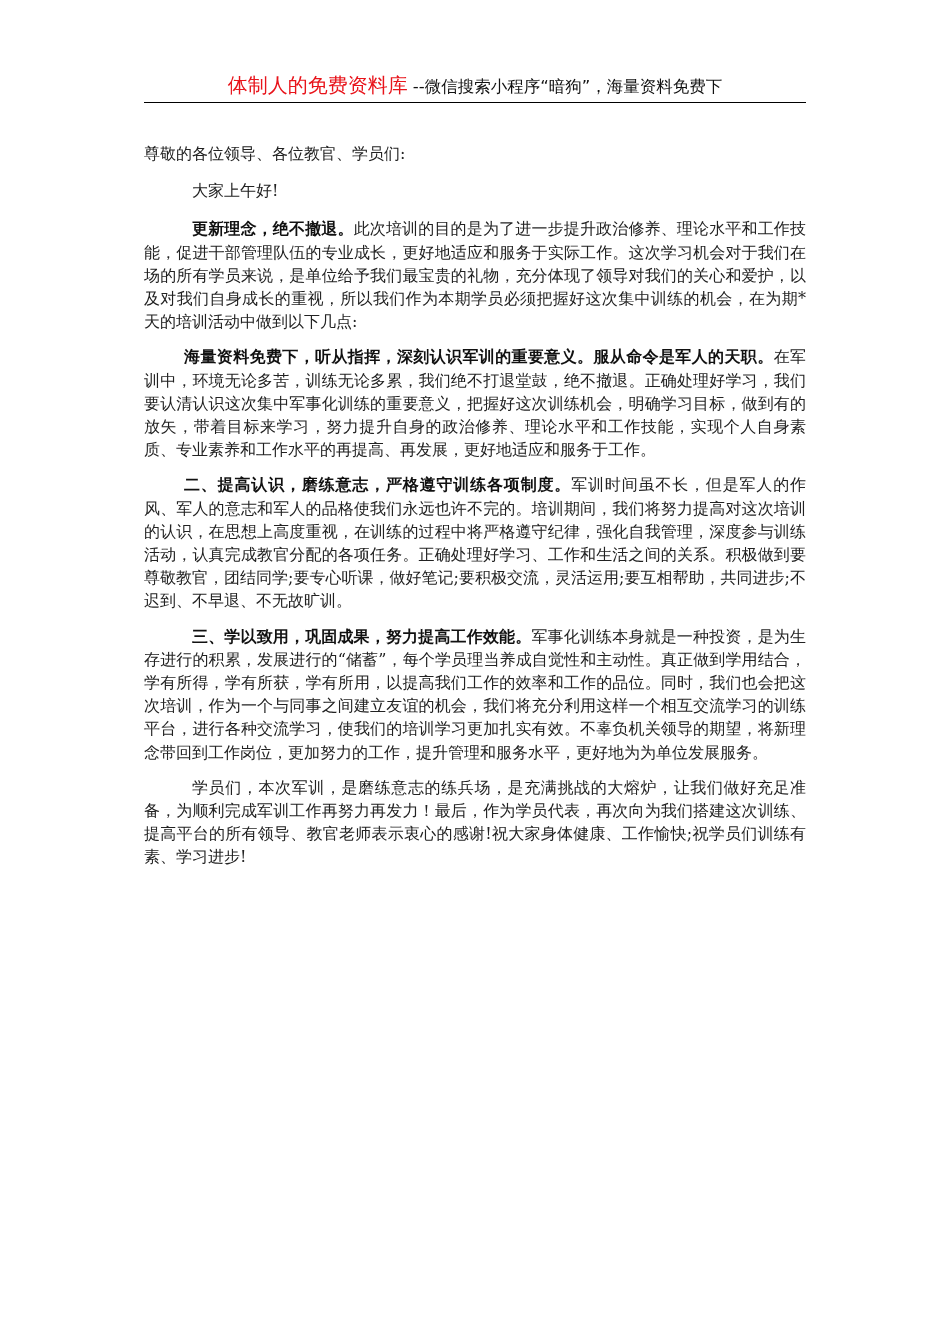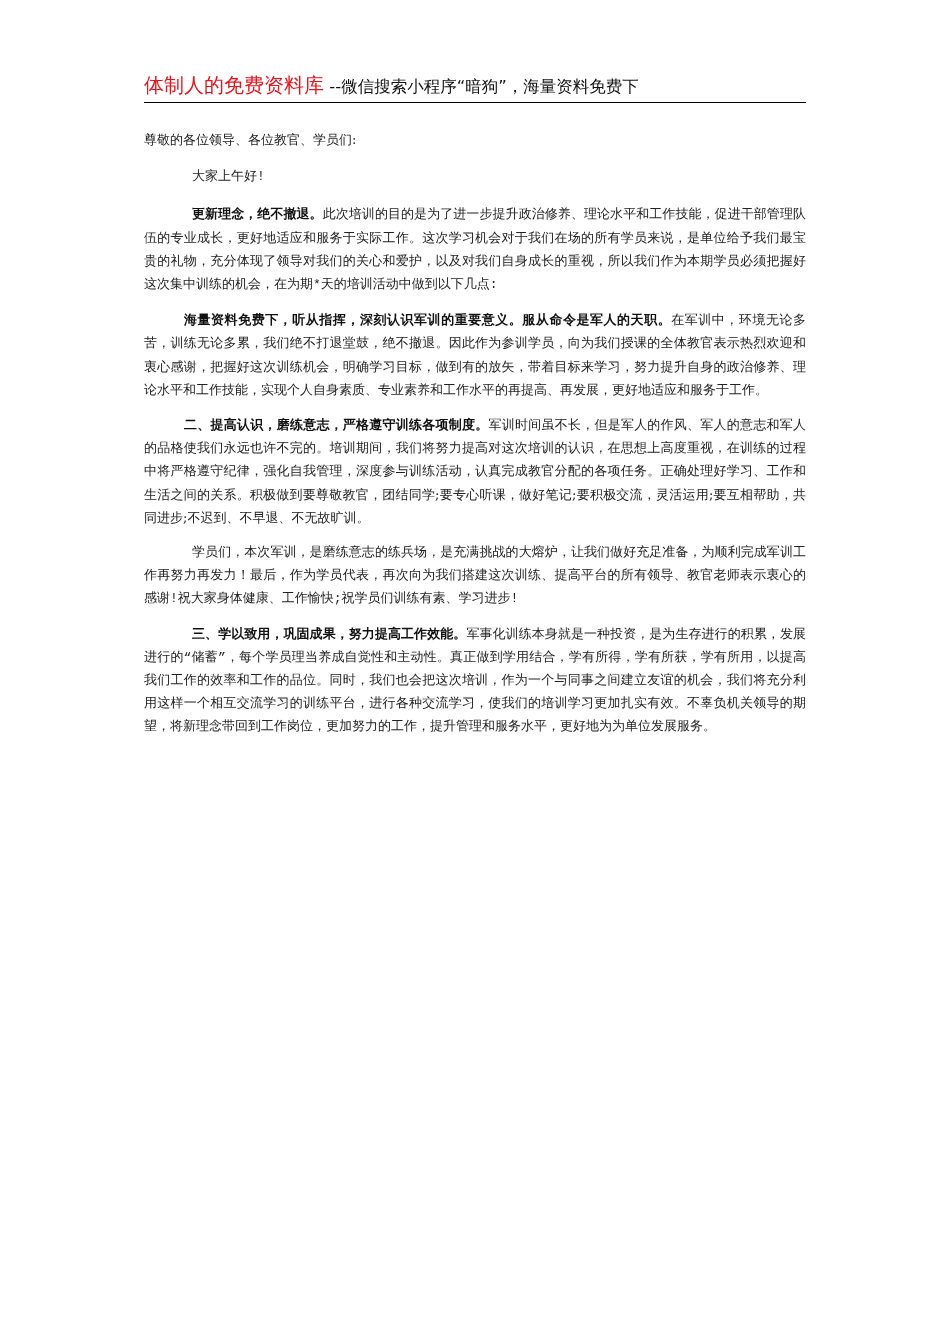--- a/index.html
+++ b/index.html
@@ -15,49 +15,48 @@
       font-family: "DejaVu Serif", "Liberation Serif", serif;
       color: #222222;
     }
     .header {
       position: absolute;
       left: 144px;
       top: 72px;
       width: 662px;
       height: 30px;
       border-bottom: 1.5px solid #000000;
-      text-align: left;
+      text-align: center;
       white-space: nowrap;
     }
     .header .brand {
       font-family: "DejaVu Sans", "Liberation Sans", sans-serif;
       color: #e8141b;
       font-size: 20px;
       letter-spacing: 0px;
     }
     .header .tagline {
       font-family: "DejaVu Sans", "Liberation Sans", sans-serif;
       color: #111111;
       font-size: 16.5px;
     }
     .body-text {
       position: absolute;
       left: 144px;
-      top: 128px;
+      top: 142px;
       width: 662px;
-      font-size: 13px;
+      font-size: 16px;
       line-height: 23.2px;
       text-align: justify;
     }
     .body-text p {
       margin: 0 0 12px 0;
     }
     .body-text p.indent {
       text-indent: 48px;
-      font-family: Liberation Mono, monospace;
     }
     .body-text p.indent-sm {
       text-indent: 40px;
     }
     .body-text p.salute {
       margin-bottom: 14px;
     }
     .body-text p.greet {
       margin-bottom: 15px;
     }
@@ -73,20 +72,20 @@
   <span class="brand">体制人的免费资料库</span><span class="tagline"> --微信搜索小程序“暗狗”，海量资料免费下</span>
 </div>
 
 <div class="body-text">
   <p class="salute">尊敬的各位领导、各位教官、学员们:</p>
   <p class="indent greet">大家上午好!</p>
 
 
   <p class="indent"><span class="bold">更新理念，绝不撤退。</span><span>此次培训的目的是为了进一步提升政治修养、理论水平和工作技能，促进干部管理队伍的专业成长，更好地适应和服务于实际工作。这次学习机会对于我们在场的所有学员来说，是单位给予我们最宝贵的礼物，充分体现了领导对我们的关心和爱护，以及对我们自身成长的重视，所以我们作为本期学员必须把握好这次集中训练的机会，在为期*天的培训活动中做到以下几点:</span></p>
 
-  <p class="indent-sm"><span class="bold">海量资料免费下，听从指挥，深刻认识军训的重要意义。服从命令是军人的天职。</span><span>在军训中，环境无论多苦，训练无论多累，我们绝不打退堂鼓，绝不撤退。因此作为参训学员，向为我们授课的全体教官表示热烈欢迎和衷心感谢，把握好这次训练机会，明确学习目标，做到有的放矢，带着目标来学习，努力提升自身的政治修养、理论水平和工作技能，实现个人自身素质、专业素养和工作水平的再提高、再发展，更好地适应和服务于工作。</span></p>
+  <p class="indent-sm"><span class="bold">海量资料免费下，听从指挥，深刻认识军训的重要意义。服从命令是军人的天职。</span><span>在军训中，环境无论多苦，训练无论多累，我们绝不打退堂鼓，绝不撤退。正确处理好学习，我们要认清认识这次集中军事化训练的重要意义，把握好这次训练机会，明确学习目标，做到有的放矢，带着目标来学习，努力提升自身的政治修养、理论水平和工作技能，实现个人自身素质、专业素养和工作水平的再提高、再发展，更好地适应和服务于工作。</span></p>
 
   <p class="indent-sm"><span class="bold">二、提高认识，磨练意志，严格遵守训练各项制度。</span><span>军训时间虽不长，但是军人的作风、军人的意志和军人的品格使我们永远也许不完的。培训期间，我们将努力提高对这次培训的认识，在思想上高度重视，在训练的过程中将严格遵守纪律，强化自我管理，深度参与训练活动，认真完成教官分配的各项任务。正确处理好学习、工作和生活之间的关系。积极做到要尊敬教官，团结同学;要专心听课，做好笔记;要积极交流，灵活运用;要互相帮助，共同进步;不迟到、不早退、不无故旷训。</span></p>
 
+  <p class="indent"><span class="bold">三、学以致用，巩固成果，努力提高工作效能。</span><span>军事化训练本身就是一种投资，是为生存进行的积累，发展进行的“储蓄”，每个学员理当养成自觉性和主动性。真正做到学用结合，学有所得，学有所获，学有所用，以提高我们工作的效率和工作的品位。同时，我们也会把这次培训，作为一个与同事之间建立友谊的机会，我们将充分利用这样一个相互交流学习的训练平台，进行各种交流学习，使我们的培训学习更加扎实有效。不辜负机关领导的期望，将新理念带回到工作岗位，更加努力的工作，提升管理和服务水平，更好地为为单位发展服务。</span></p>
+
   <p class="indent"><span class="bold"></span><span>学员们，本次军训，是磨练意志的练兵场，是充满挑战的大熔炉，让我们做好充足准备，为顺利完成军训工作再努力再发力！最后，作为学员代表，再次向为我们搭建这次训练、提高平台的所有领导、教官老师表示衷心的感谢!祝大家身体健康、工作愉快;祝学员们训练有素、学习进步!</span></p>
-
-  <p class="indent"><span class="bold">三、学以致用，巩固成果，努力提高工作效能。</span><span>军事化训练本身就是一种投资，是为生存进行的积累，发展进行的“储蓄”，每个学员理当养成自觉性和主动性。真正做到学用结合，学有所得，学有所获，学有所用，以提高我们工作的效率和工作的品位。同时，我们也会把这次培训，作为一个与同事之间建立友谊的机会，我们将充分利用这样一个相互交流学习的训练平台，进行各种交流学习，使我们的培训学习更加扎实有效。不辜负机关领导的期望，将新理念带回到工作岗位，更加努力的工作，提升管理和服务水平，更好地为为单位发展服务。</span></p>
 </div>
 
 </body></html>

